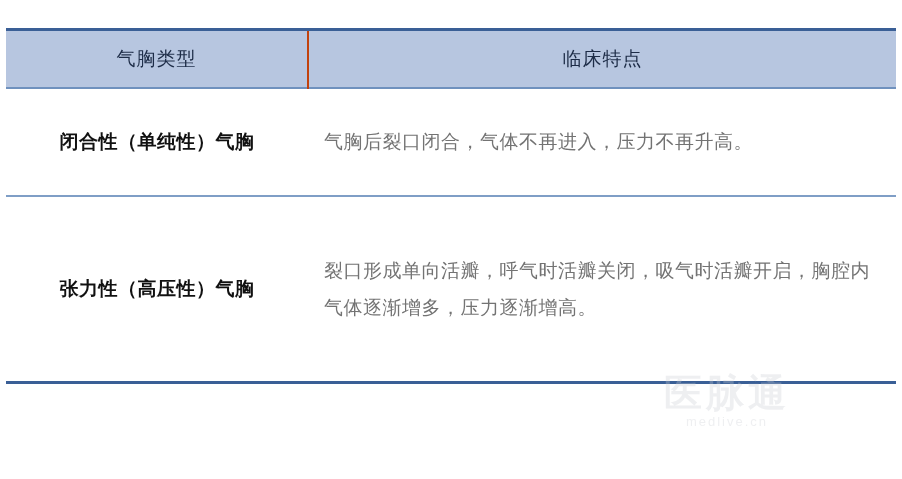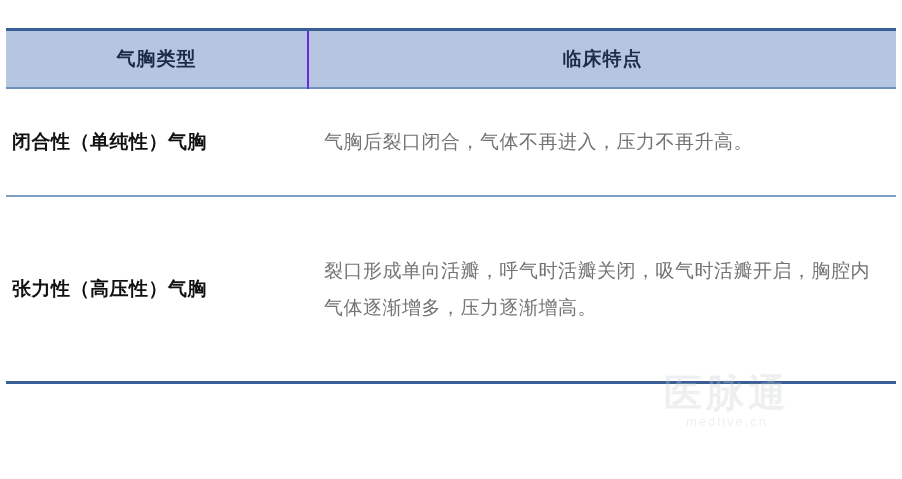--- a/index.html
+++ b/index.html
@@ -30,47 +30,48 @@
     border-collapse: collapse;
     table-layout: fixed;
   }
 
   table.pneumo-table col.col-type { width: 302px; }
   table.pneumo-table col.col-feat { width: 588px; }
 
   thead th {
     background: #b7c6e0;
     color: #1d2c47;
-    font-weight: bold;
+    font-weight: normal;
     font-size: 19px;
     height: 54px;
     text-align: center;
     vertical-align: middle;
     border: none;
     letter-spacing: 1px;
   }
 
   thead th.feat-head {
-    border-left: 2px solid #6d28d9;
+    border-left: 2px solid #c2410c;
   }
 
   tbody td {
     border-top: 2px solid #7f9ec6;
     vertical-align: middle;
     background: #ffffff;
   }
 
   tbody tr:first-child td {
     border-top: 2px solid #6f91be;
   }
 
   td.type-cell {
     font-weight: bold;
     font-size: 19px;
     color: #111111;
+    text-align: center;
     padding: 16px 6px;
     letter-spacing: 0.5px;
   }
 
   td.feat-cell {
     font-size: 19px;
     color: #737373;
     text-align: left;
     padding: 16px 14px 16px 16px;
     line-height: 1.95;

